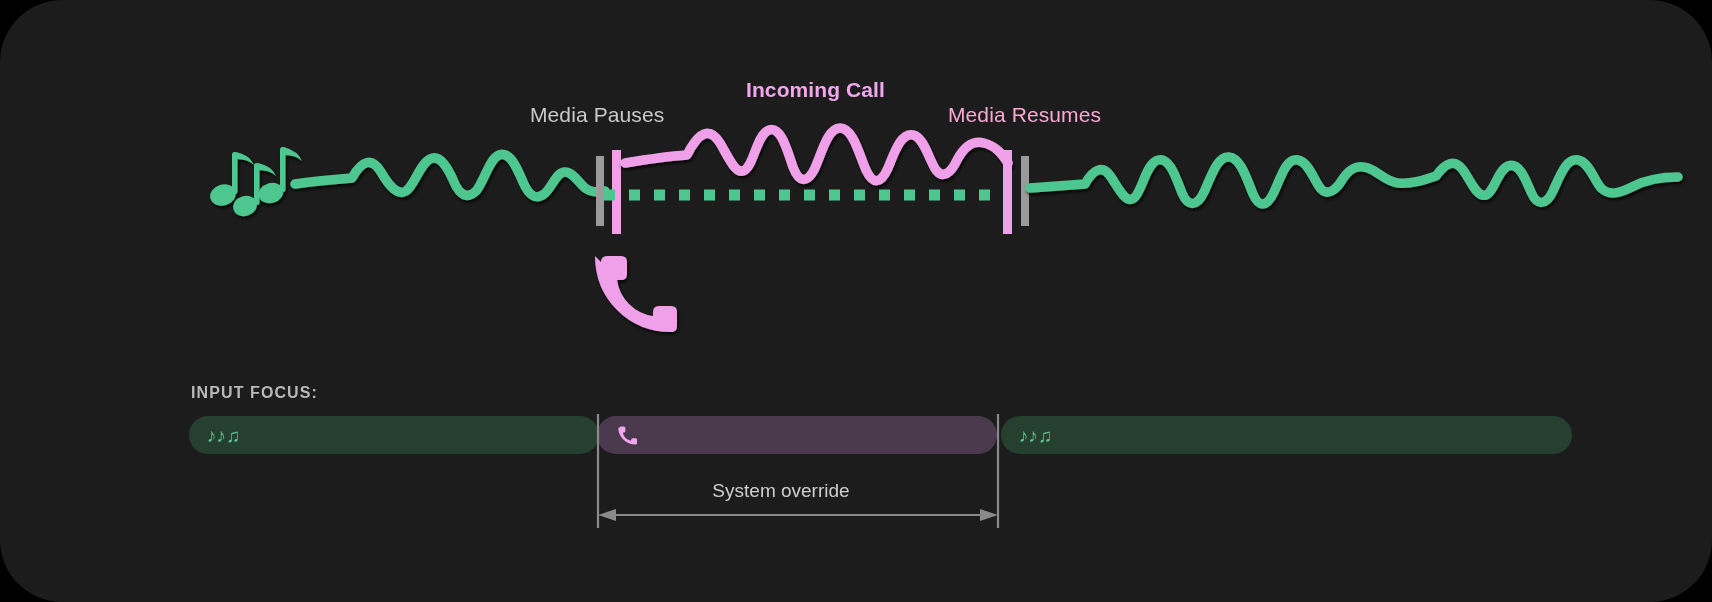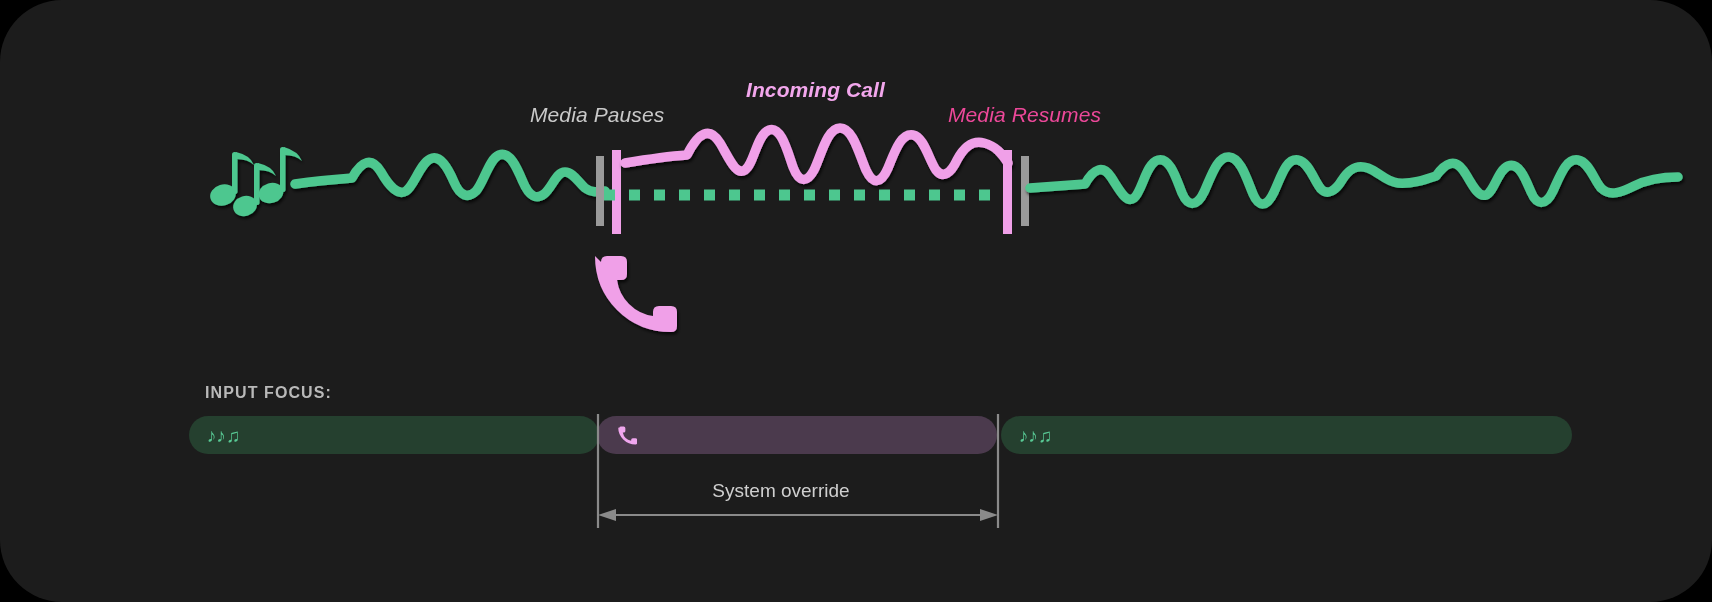--- a/index.html
+++ b/index.html
@@ -7,34 +7,34 @@
     width:1712px;height:602px;overflow:hidden;
     font-family:"Liberation Sans","DejaVu Sans",sans-serif;
   }
   #panel{
     position:absolute;left:0;top:0;width:1712px;height:602px;
     background:#1c1c1c;border-radius:62px;overflow:hidden;
   }
   .stage{position:absolute;left:0;top:0;width:1712px;height:602px;}
   svg.layer{position:absolute;left:0;top:0;width:1712px;height:602px;overflow:visible;}
 
-  .lbl{position:absolute;white-space:nowrap;font-style:italic;}
+  .lbl{position:absolute;white-space:nowrap;}
   .lbl-pause{
     left:530px;top:103px;font-size:21px;color:#c9c9c9;letter-spacing:.1px;text-align:right;
   }
   .lbl-resume{
-    left:948px;top:103px;font-size:21px;color:#ec4899;letter-spacing:.1px;
+    left:948px;top:103px;font-size:21px;color:#f9a8d4;letter-spacing:.1px;
   }
   .lbl-call{
     left:746px;top:78px;font-size:21px;color:#f2a6ec;font-weight:600;letter-spacing:.1px;
   }
 
   .focus-title{
     position:absolute;left:191px;top:384px;font-size:16px;font-weight:700;
-    color:#b9b9b9;letter-spacing:1.1px;margin-left:14px;
+    color:#b9b9b9;letter-spacing:1.1px;
   }
 
   .bar{
     position:absolute;height:38px;border-radius:19px;display:flex;align-items:center;
   }
   .bar-media-a{left:189px;top:416px;width:410px;background:#25402f;}
   .bar-call{left:597px;top:416px;width:400px;background:#4b3a4d;}
   .bar-media-b{left:1001px;top:416px;width:571px;background:#25402f;}
   .bar .ico{margin-left:18px;line-height:1;}
   .ico-green{color:#58c994;font-size:19px;}

